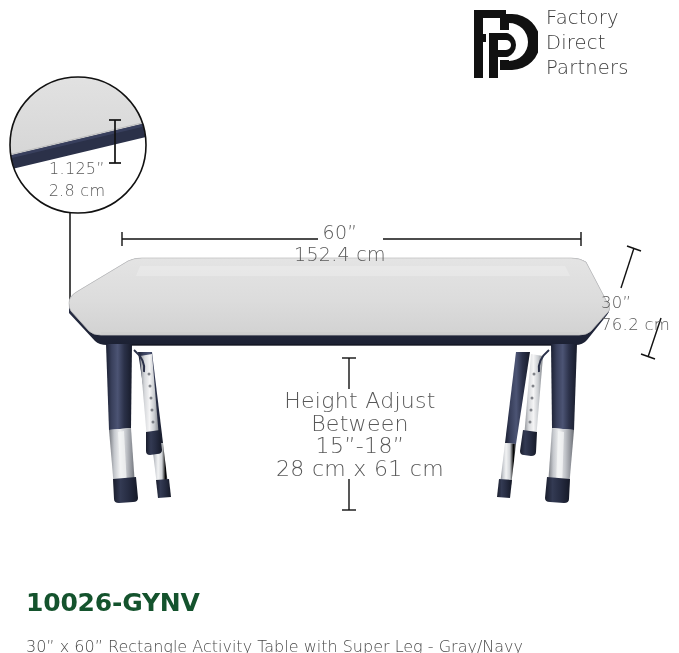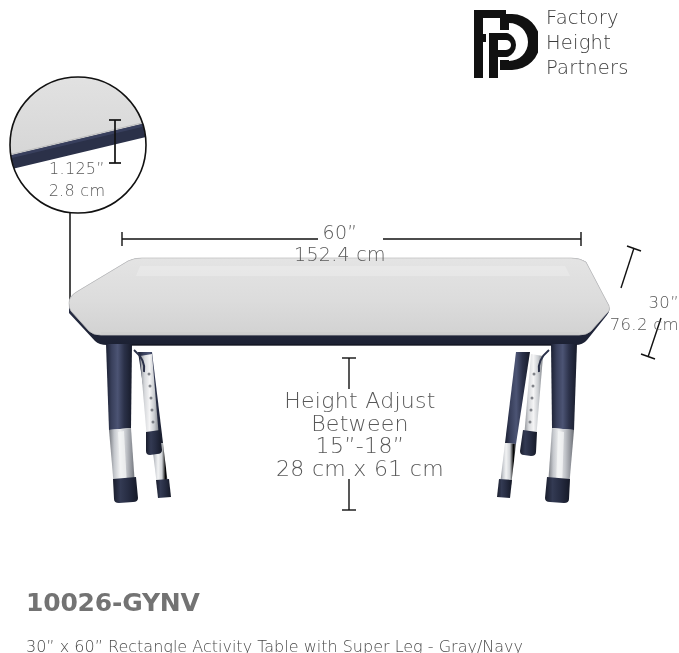--- a/index.html
+++ b/index.html
@@ -80,41 +80,41 @@
     width: 180px;
     font-size: 19px;
     line-height: 22px;
   }
   #depth-dim {
     left: 601px;
     top: 292px;
     width: 78px;
     font-size: 16.5px;
     line-height: 22px;
-    text-align: right;
+    text-align: left;
   }
   #height-dim {
     left: 265px;
     top: 390px;
     width: 190px;
     font-size: 22px;
     line-height: 22.5px;
   }
   
   #caption {
     position: absolute;
     left: 26px;
     top: 588px;
     width: 620px;
   }
   #sku {
     font-family: "DejaVu Sans", sans-serif;
     font-size: 25px;
     font-weight: bold;
-    color: #737373;
+    color: #14532d;
     letter-spacing: -0.2px;
     line-height: 30px;
     white-space: nowrap;
   }
   #product-desc {
     font-family: "DejaVu Sans", sans-serif;
     font-size: 16px;
     font-weight: 300;
     color: #4a4a4a;
     line-height: 22px;
@@ -333,21 +333,21 @@
 
       <path d="M 28,6 L 40,6 A 28,28 0 0 1 40,62 L 28,62 Z
                M 37,15 L 37,53 A 19,19 0 0 0 37,15 Z" fill="#111111"></path>
 
       <path d="M 14,22 L 36,22 A 15,15 0 0 1 36,52 L 23,52 L 23,70 L 14,70 Z" fill="#ffffff"></path>
       <path d="M 17,25 L 35,25 A 12.5,12.5 0 0 1 35,49 L 26,49 L 26,70 L 17,70 Z" fill="#111111"></path>
       <path d="M 26,32 L 34,32 A 5,5 0 0 1 34,42 L 26,42 Z" fill="#ffffff"></path>
     </svg>
     <div id="logo-wordmark">
       <div>Factory</div>
-      <div>Height</div>
+      <div>Direct</div>
       <div>Partners</div>
     </div>
   </div>
 
   <div class="dim-text" id="callout-dim">
     <div>1.125”</div>
     <div>2.8 cm</div>
   </div>
 
   <div class="dim-text" id="width-dim">

